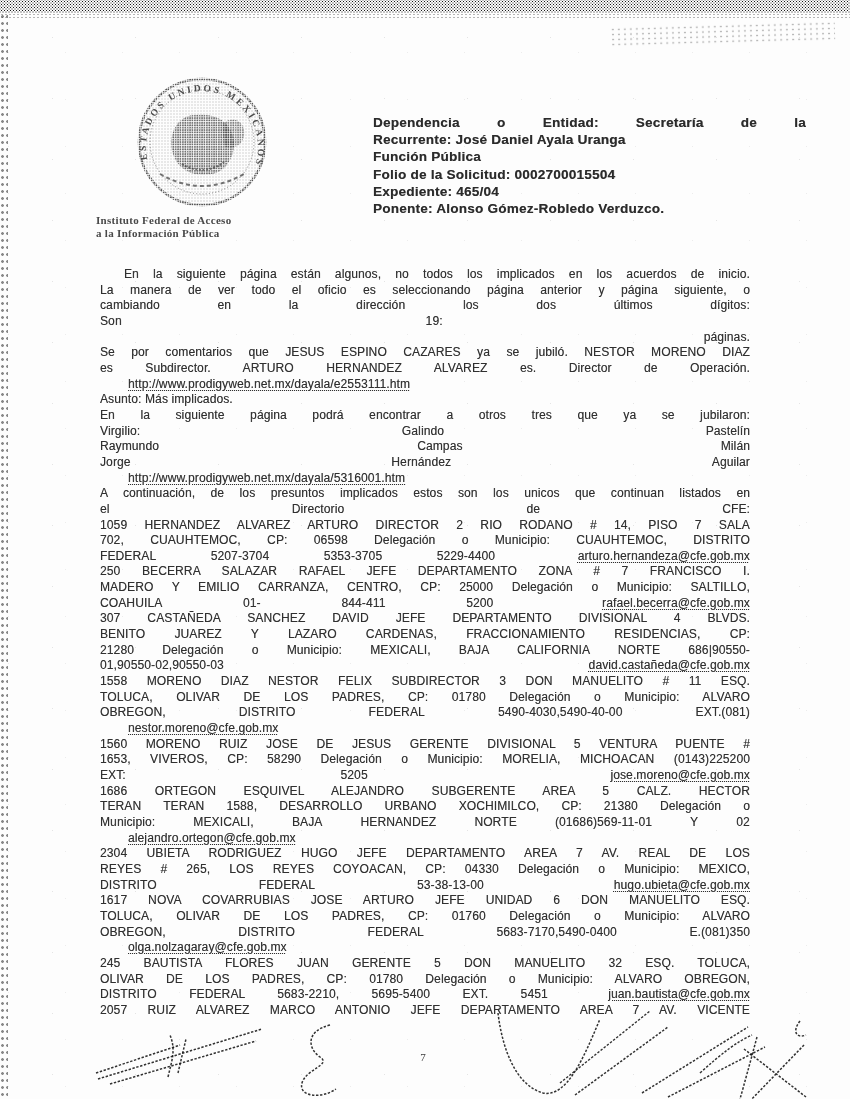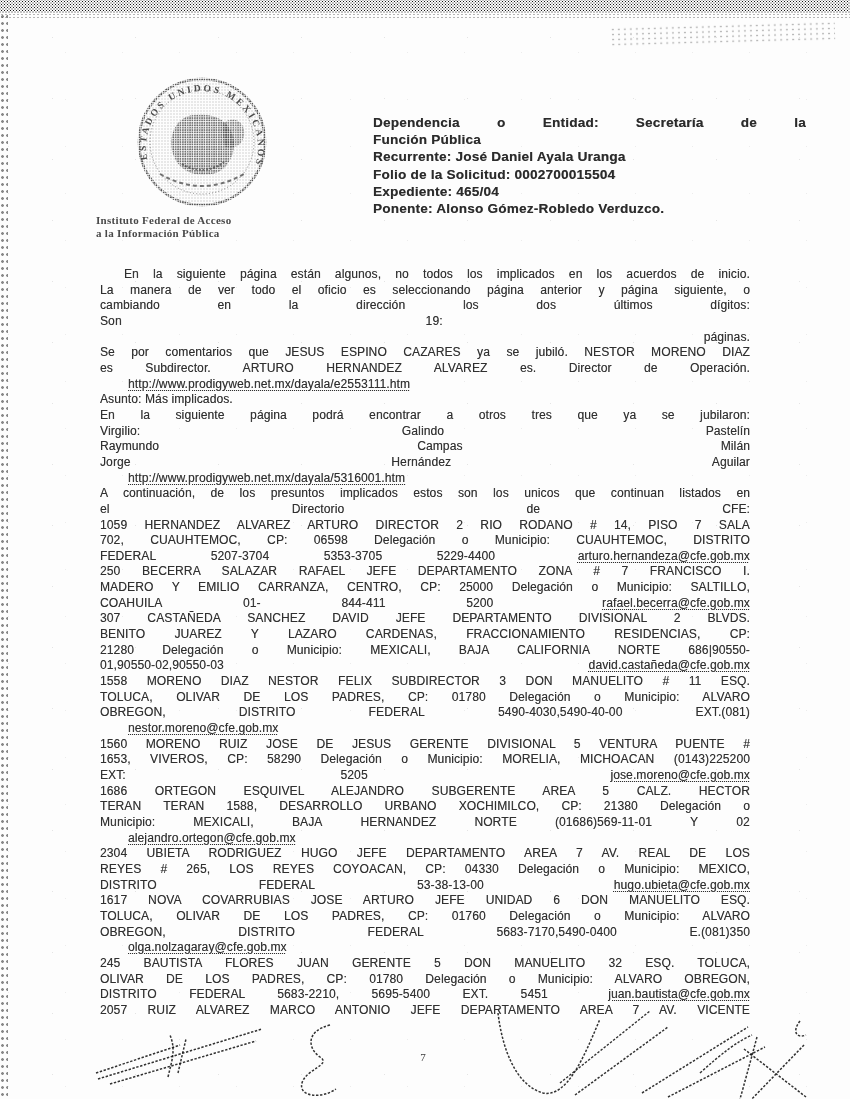--- a/index.html
+++ b/index.html
@@ -105,22 +105,22 @@
       <path d="M62,100 Q104,124 146,100" fill="none" stroke="#3a3a3a" stroke-width="2" stroke-dasharray="4 3" opacity="0.75"></path>
     </svg>
     <div class="seal-caption">
       <div>Instituto Federal de Acceso</div>
       <div>a la Información Pública</div>
     </div>
   </div>
 
   <div class="header-block" id="header-block">
       <div class="ln j"><span>Dependencia o Entidad: Secretaría de la</span></div>
+      <div class="ln l"><span>Recurrente: José Daniel Ayala Uranga</span></div>
       <div class="ln l"><span>Función Pública</span></div>
-      <div class="ln l"><span>Recurrente: José Daniel Ayala Uranga</span></div>
       <div class="ln l"><span>Folio de la Solicitud: 0002700015504</span></div>
       <div class="ln l"><span>Expediente: 465/04</span></div>
       <div class="ln l"><span>Ponente: Alonso Gómez-Robledo Verduzco.</span></div>
     </div>
 
   <div class="body-block" id="body-block">
       <div class="ln j ind"><span>En la siguiente página están algunos, no todos los implicados en los acuerdos de inicio.</span></div>
       <div class="ln j"><span>La manera de ver todo el oficio es seleccionando página anterior y página siguiente, o</span></div>
       <div class="ln s">
         <span>cambiando</span>
@@ -177,21 +177,21 @@
       </div>
       <div class="ln j"><span>250 BECERRA SALAZAR RAFAEL JEFE DEPARTAMENTO ZONA # 7 FRANCISCO I.</span></div>
       <div class="ln j"><span>MADERO Y EMILIO CARRANZA, CENTRO, CP: 25000 Delegación o Municipio: SALTILLO,</span></div>
       <div class="ln s">
         <span>COAHUILA</span>
         <span>01-</span>
         <span>844-411</span>
         <span>5200</span>
         <span class="u">rafael.becerra@cfe.gob.mx</span>
       </div>
-      <div class="ln j"><span>307 CASTAÑEDA SANCHEZ DAVID JEFE DEPARTAMENTO DIVISIONAL 2 BLVDS.</span></div>
+      <div class="ln j"><span>307 CASTAÑEDA SANCHEZ DAVID JEFE DEPARTAMENTO DIVISIONAL 4 BLVDS.</span></div>
       <div class="ln j"><span>BENITO JUAREZ Y LAZARO CARDENAS, FRACCIONAMIENTO RESIDENCIAS, CP:</span></div>
       <div class="ln j"><span>21280 Delegación o Municipio: MEXICALI, BAJA CALIFORNIA NORTE 686|90550-</span></div>
       <div class="ln s">
         <span>01,90550-02,90550-03</span>
         <span class="u">david.castañeda@cfe.gob.mx</span>
       </div>
       <div class="ln j"><span>1558 MORENO DIAZ NESTOR FELIX SUBDIRECTOR 3 DON MANUELITO # 11 ESQ.</span></div>
       <div class="ln j"><span>TOLUCA, OLIVAR DE LOS PADRES, CP: 01780 Delegación o Municipio: ALVARO</span></div>
       <div class="ln s">
         <span>OBREGON,</span>

